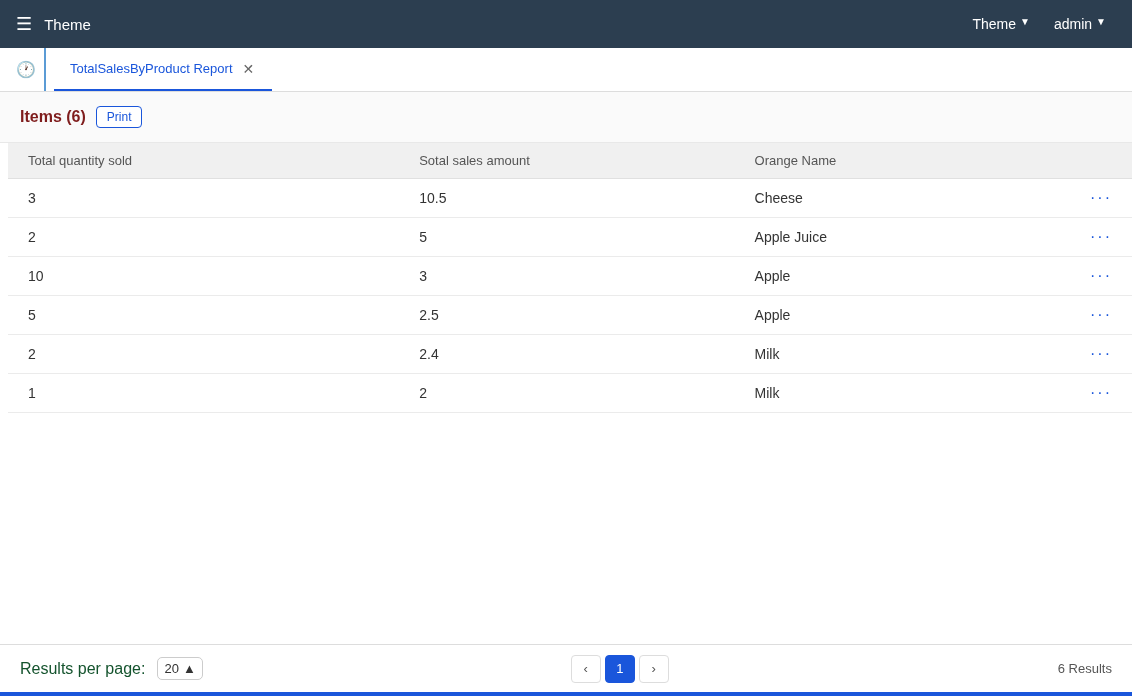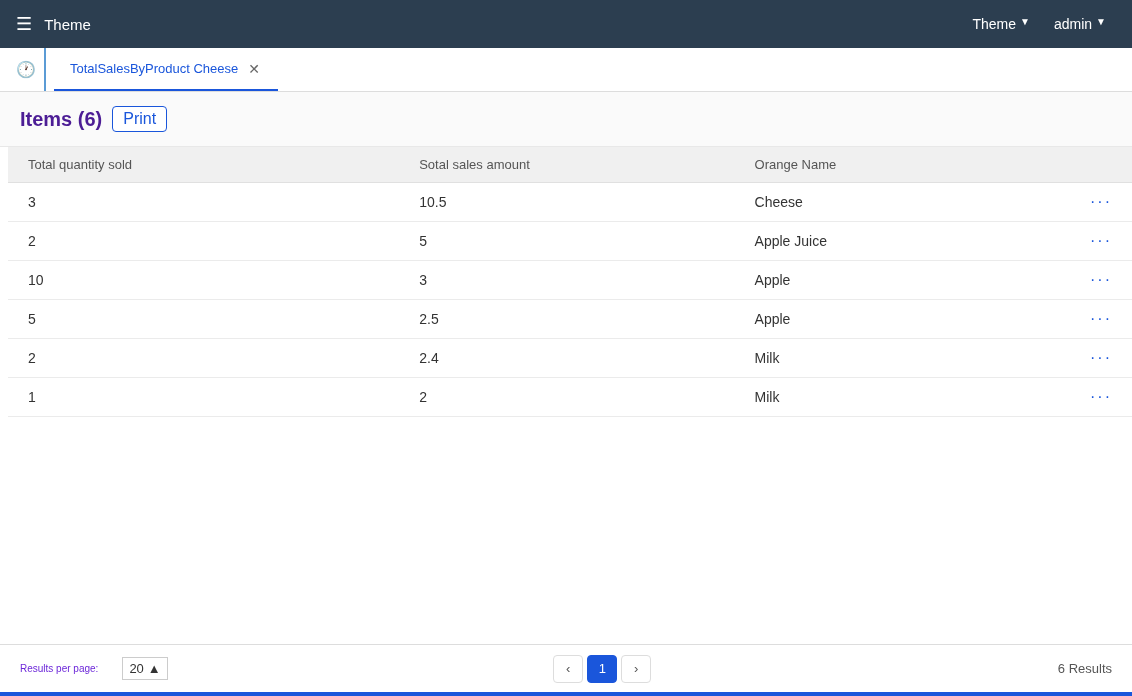--- a/index.html
+++ b/index.html
@@ -93,29 +93,29 @@
 
     .panel-header {
       padding: 14px 20px;
       display: flex;
       align-items: center;
       gap: 10px;
       border-bottom: 1px solid #e8e8e8;
       background: #fafafa;
     }
     .panel-title {
-      font-size: 20px;
+      font-size: 16px;
       font-weight: 600;
-      color: #4c1d95;
+      color: #7f1d1d;
     }
     .print-btn {
       border: 1px solid #1a56db;
       background: #fff;
       color: #1a56db;
-      font-size: 16px;
+      font-size: 12px;
       padding: 3px 10px;
       border-radius: 4px;
       cursor: pointer;
     }
 
     
     .table-container {
       flex: 1;
       overflow: auto;
       margin-left: 8px;
@@ -160,24 +160,24 @@
     .pagination-bar {
       background: #fff;
       border-top: 1px solid #ddd;
       height: 48px;
       display: flex;
       align-items: center;
       justify-content: space-between;
       padding: 0 20px;
       flex-shrink: 0;
     }
-    .per-page-label { color: #6d28d9; font-size: 10px; margin-right: 24px; }
+    .per-page-label { color: #14532d; font-size: 16px; margin-right: 12px; }
     .per-page-select {
       border: 1px solid #ccc;
-      border-radius: 0;
+      border-radius: 5px;
       padding: 3px 6px;
       font-size: 13px;
       background: #fff;
       display: flex;
       align-items: center;
       gap: 4px;
       cursor: pointer;
     }
     .per-page-left { display: flex; align-items: center; }
     .pagination-controls { display: flex; align-items: center; gap: 4px; }
@@ -225,21 +225,21 @@
     <button class="navbar-btn">
       <span>admin</span>
       <span class="chevron-down">▼</span>
     </button>
   </div>
 </nav>
 
 <div class="tab-bar">
   <div class="tab-bar-icon">🕐</div>
   <div class="tab">
-    <span>TotalSalesByProduct Cheese</span>
+    <span>TotalSalesByProduct Report</span>
     <button class="tab-close">✕</button>
   </div>
 </div>
 
 <div class="content-area">
   <div class="report-panel">
 
     <div class="panel-header">
       <span class="panel-title">Items (6)</span>
       <button class="print-btn">Print</button>

